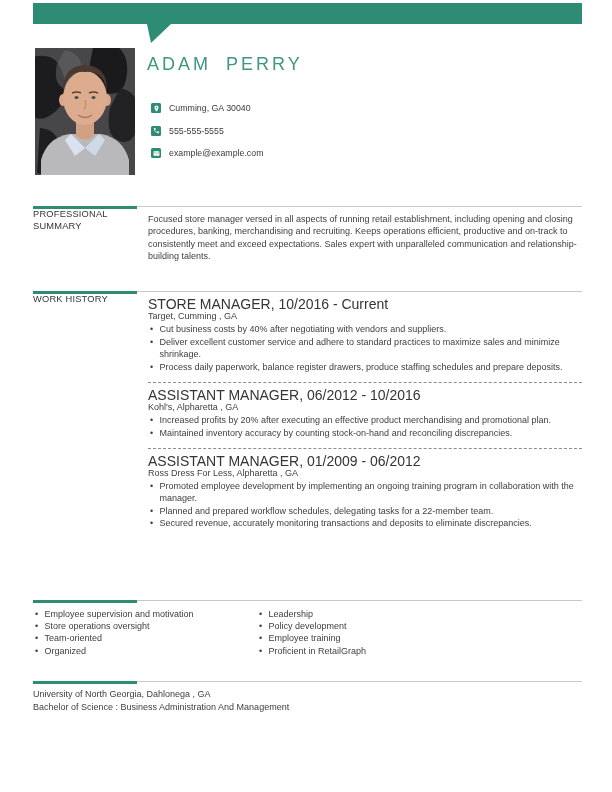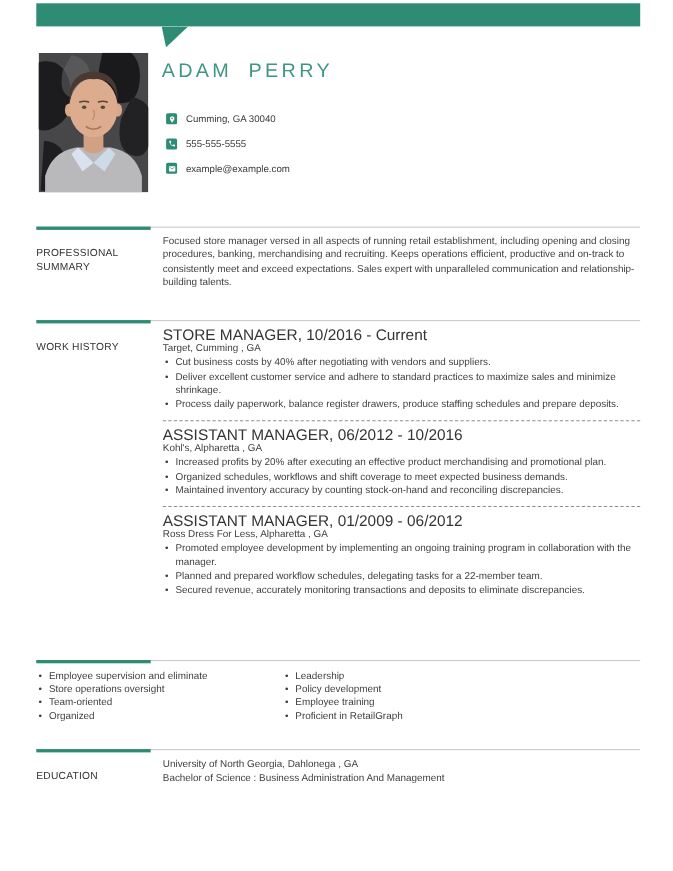--- a/index.html
+++ b/index.html
@@ -35,21 +35,21 @@
   .icon-box svg { display:block; }
   .contact-text { font-size:8.8px; color:#3a3a3a; }
 
   
   .section { position:absolute; left:33px; width:549px; }
   .rule { position:relative; height:3px; }
   .rule-gray { position:absolute; left:0; top:0; width:100%; height:1px; background:#c9c9c9; }
   .rule-teal { position:absolute; left:0; top:0; width:104px; height:3px; background:#2e8b74; }
   .section-body { display:flex; }
   .sec-label {
-    width:115px; flex:0 0 115px; padding-top:16px;
+    width:115px; flex:0 0 115px; padding-top:0;
     font-size:9.3px; color:#343434; line-height:11.5px; letter-spacing:0.2px;
   }
   .sec-content { width:434px; flex:0 0 434px; padding-top:4px; font-size:9px; line-height:12.45px; color:#3e3e3e; }
 
   .sec-summary   { top:206px; }
   .sec-work      { top:291px; }
   .sec-skills    { top:600px; }
   .sec-education { top:681px; }
 
   
@@ -170,21 +170,20 @@
           </ul>
         </div>
 
         <hr class="dashed">
 
         <div class="job">
           <div class="job-heading">ASSISTANT MANAGER, 06/2012 - 10/2016</div>
           <div class="job-company">Kohl's, Alpharetta , GA</div>
           <ul class="bullets">
             <li>Increased profits by 20% after executing an effective product merchandising and promotional plan.</li>
-            <li>Organized schedules, workflows and shift coverage to meet expected business demands.</li>
             <li>Maintained inventory accuracy by counting stock-on-hand and reconciling discrepancies.</li>
           </ul>
         </div>
 
         <hr class="dashed">
 
         <div class="job">
           <div class="job-heading">ASSISTANT MANAGER, 01/2009 - 06/2012</div>
           <div class="job-company">Ross Dress For Less, Alpharetta , GA</div>
           <ul class="bullets">
@@ -200,21 +199,21 @@
 
   <div class="section sec-skills">
     <div class="rule">
         <div class="rule-gray"></div>
         <div class="rule-teal"></div>
       </div>
     <div class="section-body">
       <div class="sec-content">
         <div class="skills-cols">
           <ul class="bullets skills-col-left">
-            <li>Employee supervision and eliminate</li>
+            <li>Employee supervision and motivation</li>
             <li>Store operations oversight</li>
             <li>Team-oriented</li>
             <li>Organized</li>
           </ul>
           <ul class="bullets skills-col-right">
             <li>Leadership</li>
             <li>Policy development</li>
             <li>Employee training</li>
             <li>Proficient in RetailGraph</li>
           </ul>
@@ -222,21 +221,20 @@
       </div>
     </div>
   </div>
 
   <div class="section sec-education">
     <div class="rule">
         <div class="rule-gray"></div>
         <div class="rule-teal"></div>
       </div>
     <div class="section-body">
-      <div class="sec-label">EDUCATION</div>
       <div class="sec-content">
         <div class="edu-line">University of North Georgia, Dahlonega , GA</div>
         <div class="edu-line">Bachelor of Science : Business Administration And Management</div>
       </div>
     </div>
   </div>
 
 </div>
 
 </body></html>

